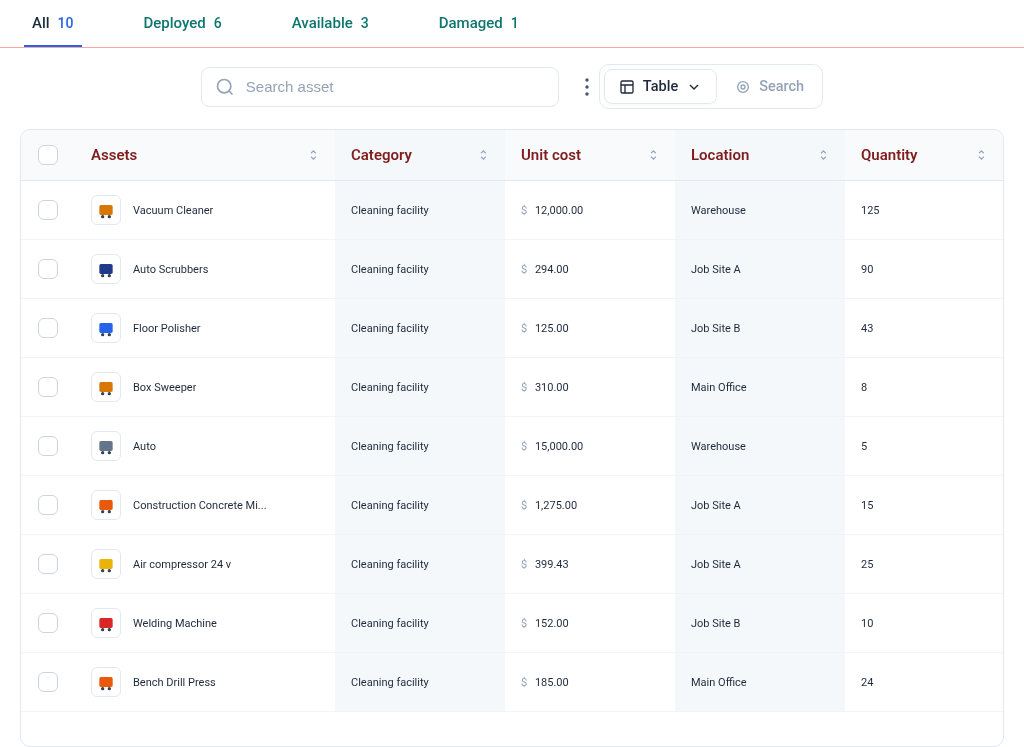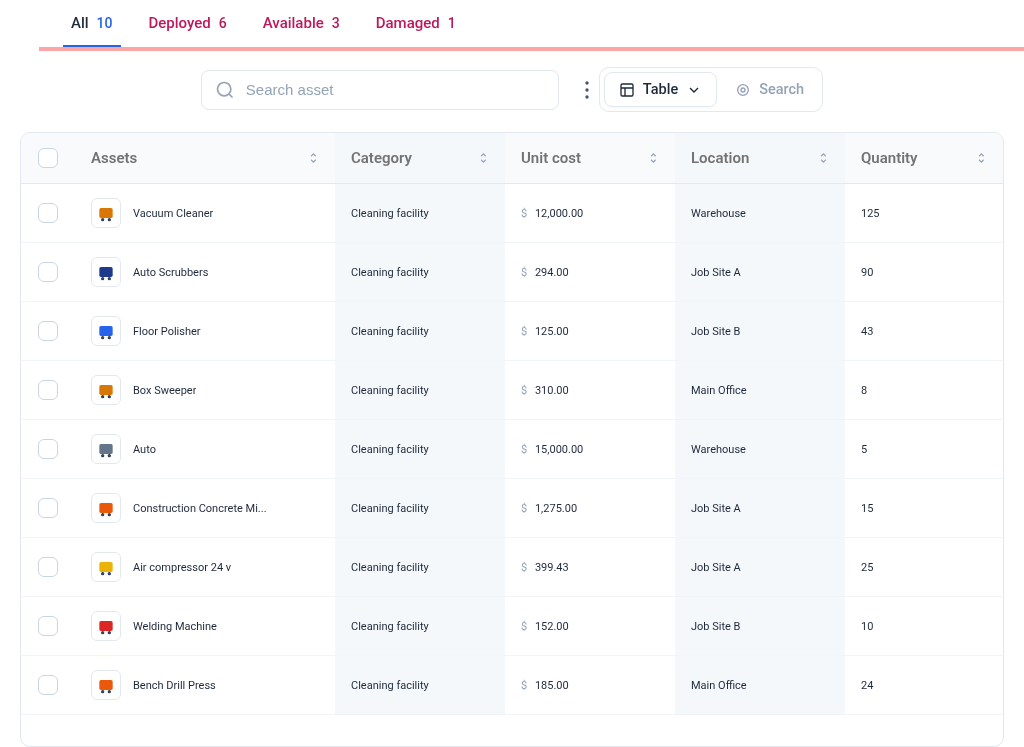--- a/index.html
+++ b/index.html
@@ -22,34 +22,33 @@
       width: 100%;
       height: 100%;
       display: flex;
       flex-direction: column;
       position: relative;
     }
 
     
     .tabs {
       display: flex;
-      border-bottom: 4px solid #fca5a5;
+      border-bottom: 1px solid #fca5a5;
       padding: 0 24px;
-      gap: 20px;
-      margin-left: 39px;
+      gap: 54px;
     }
     .tab {
       padding: 14px 8px 13px 8px;
       display: flex;
       align-items: center;
       gap: 8px;
       cursor: pointer;
       border-bottom: 2px solid transparent;
       font-size: 15px;
-      color: #be185d;
+      color: #0f766e;
       font-weight: 500;
     }
     .tab.active {
       color: #1e293b;
       border-bottom-color: #2563eb;
     }
     .tab-badge {
       font-size: 14px;
       font-weight: 500;
     }
@@ -148,21 +147,21 @@
       width: 100%;
       border-collapse: collapse;
       table-layout: fixed;
     }
     thead th {
       background: #f8fafc;
       text-align: left;
       padding: 15px 16px;
       font-weight: 600;
       font-size: 15px;
-      color: #737373;
+      color: #7f1d1d;
       border-bottom: 1px solid #e2e8f0;
       position: relative;
     }
     th.col-category, th.col-location,
     td.col-category, td.col-location {
       background: #f5f8fb;
     }
     tbody td {
       padding: 14px 16px;
       font-size: 11px;

